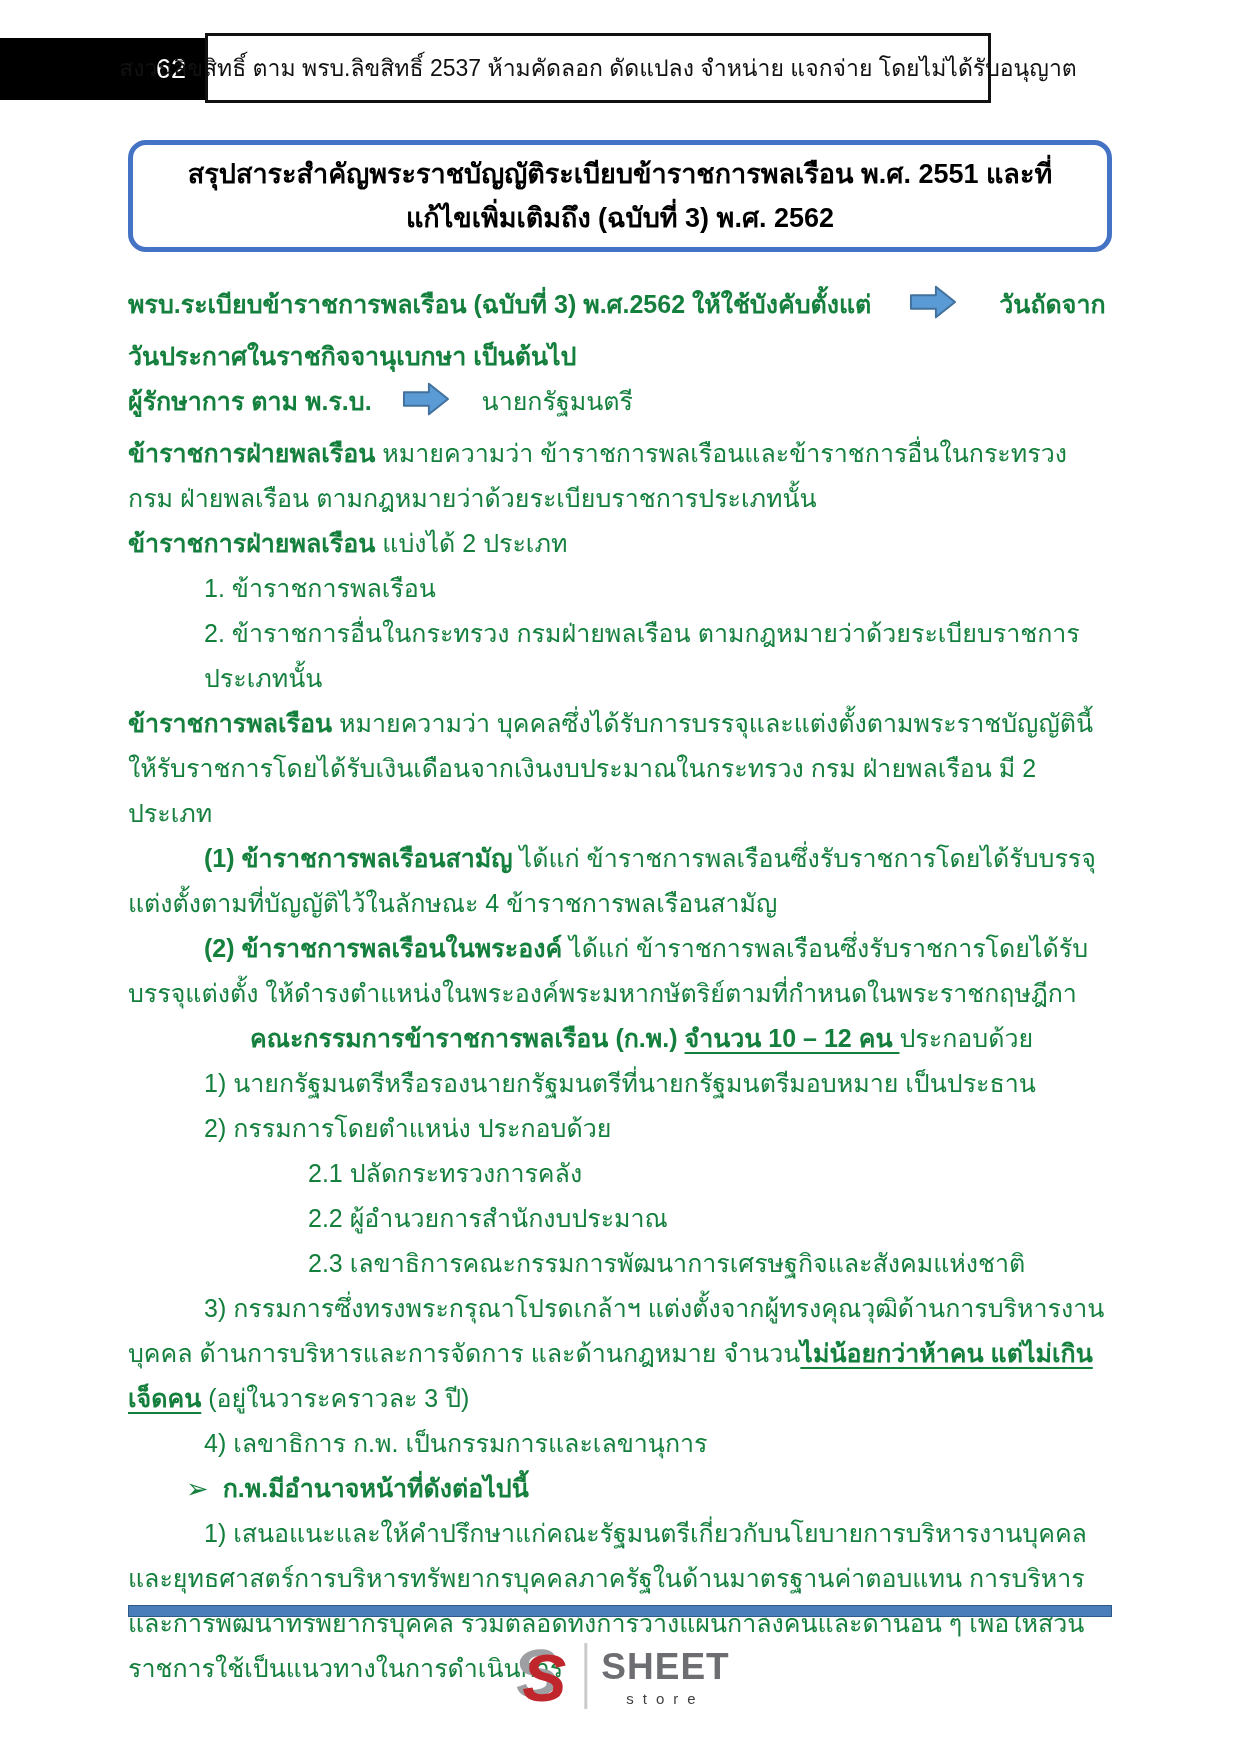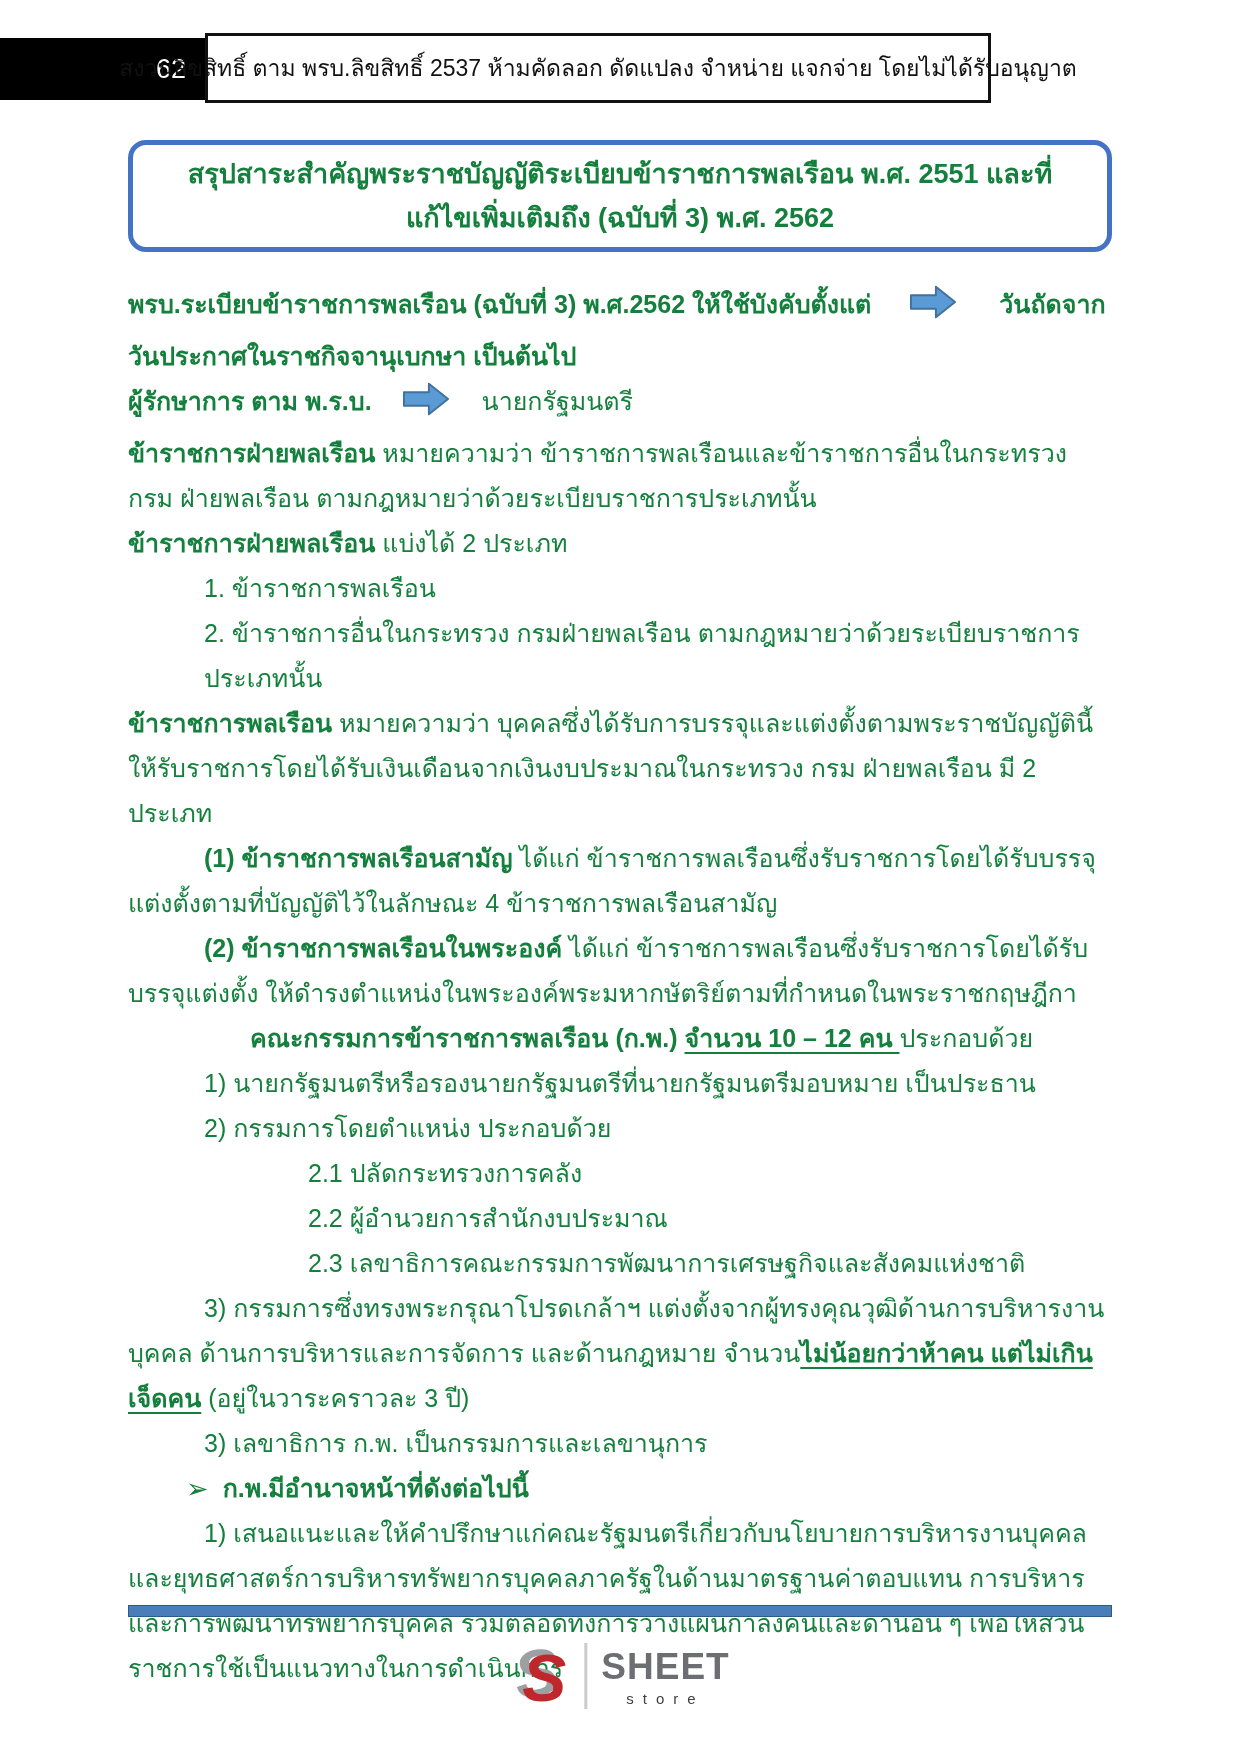--- a/index.html
+++ b/index.html
@@ -27,21 +27,21 @@
   }
 
   
   .title-box {
     position: absolute; left: 128px; top: 140px; width: 984px; height: 112px;
     border: 5px solid #4472C4; border-radius: 18px; background: #ffffff;
     display: flex; align-items: center; justify-content: center;
     padding: 8px 34px;
   }
   .title-box .title-text {
-    font-size: 27px; font-weight: bold; text-align: center; line-height: 44px; color: #15803d;
+    font-size: 27px; font-weight: bold; text-align: center; line-height: 44px; color: #000000;
   }
 
   
   .content {
     position: absolute; left: 128px; top: 282px; width: 984px;
     font-size: 25px; line-height: 45px; color: #15803d;
   }
   .content p { margin: 0; }
   .b { font-weight: bold; }
   .u { text-underline-offset: 5px; }
@@ -125,21 +125,21 @@
     <p class="ind-li"><span>1) </span><span class="u">นายกรัฐมนตรีหรือรองนายกรัฐมนตรีที่นายกรัฐมนตรี</span><span>มอบหมาย เป็นประธาน</span></p>
 
     <p class="ind-li"><span>2) </span><span class="u">กรรมการโดยตำแหน่ง</span><span> ประกอบด้วย</span></p>
 
     <p class="ind-li2">2.1 ปลัดกระทรวงการคลัง</p>
     <p class="ind-li2">2.2 ผู้อำนวยการสำนักงบประมาณ</p>
     <p class="ind-li2">2.3 เลขาธิการคณะกรรมการพัฒนาการเศรษฐกิจและสังคมแห่งชาติ</p>
 
     <p class="ti"><span>3) กรรมการซึ่งทรงพระกรุณาโปรดเกล้าฯ แต่งตั้งจากผู้ทรงคุณวุฒิด้านการบริหารงานบุคคล ด้านการบริหารและการจัดการ และด้านกฎหมาย จำนวน</span><span class="bu">ไม่น้อยกว่าห้าคน แต่ไม่เกินเจ็ดคน</span><span> </span><span class="u">(อยู่ในวาระคราวละ 3 ปี)</span></p>
 
-    <p class="ind-li">3) เลขาธิการ ก.พ. เป็นกรรมการและเลขานุการ</p>
+    <p class="ind-li">4) เลขาธิการ ก.พ. เป็นกรรมการและเลขานุการ</p>
 
     <p class="bullet-line">
         <span class="bullet-glyph">➢</span>
         <span class="b">ก.พ.มีอำนาจหน้าที่ดังต่อไปนี้</span>
       </p>
 
     <p class="ti">1) เสนอแนะและให้คำปรึกษาแก่คณะรัฐมนตรีเกี่ยวกับนโยบายการบริหารงานบุคคลและยุทธศาสตร์การบริหารทรัพยากรบุคคลภาครัฐในด้านมาตรฐานค่าตอบแทน การบริหารและการพัฒนาทรัพยากรบุคคล รวมตลอดทั้งการวางแผนกำลังคนและด้านอื่น ๆ เพื่อให้ส่วนราชการใช้เป็นแนวทางในการดำเนินการ</p>
 
   </div>
 

